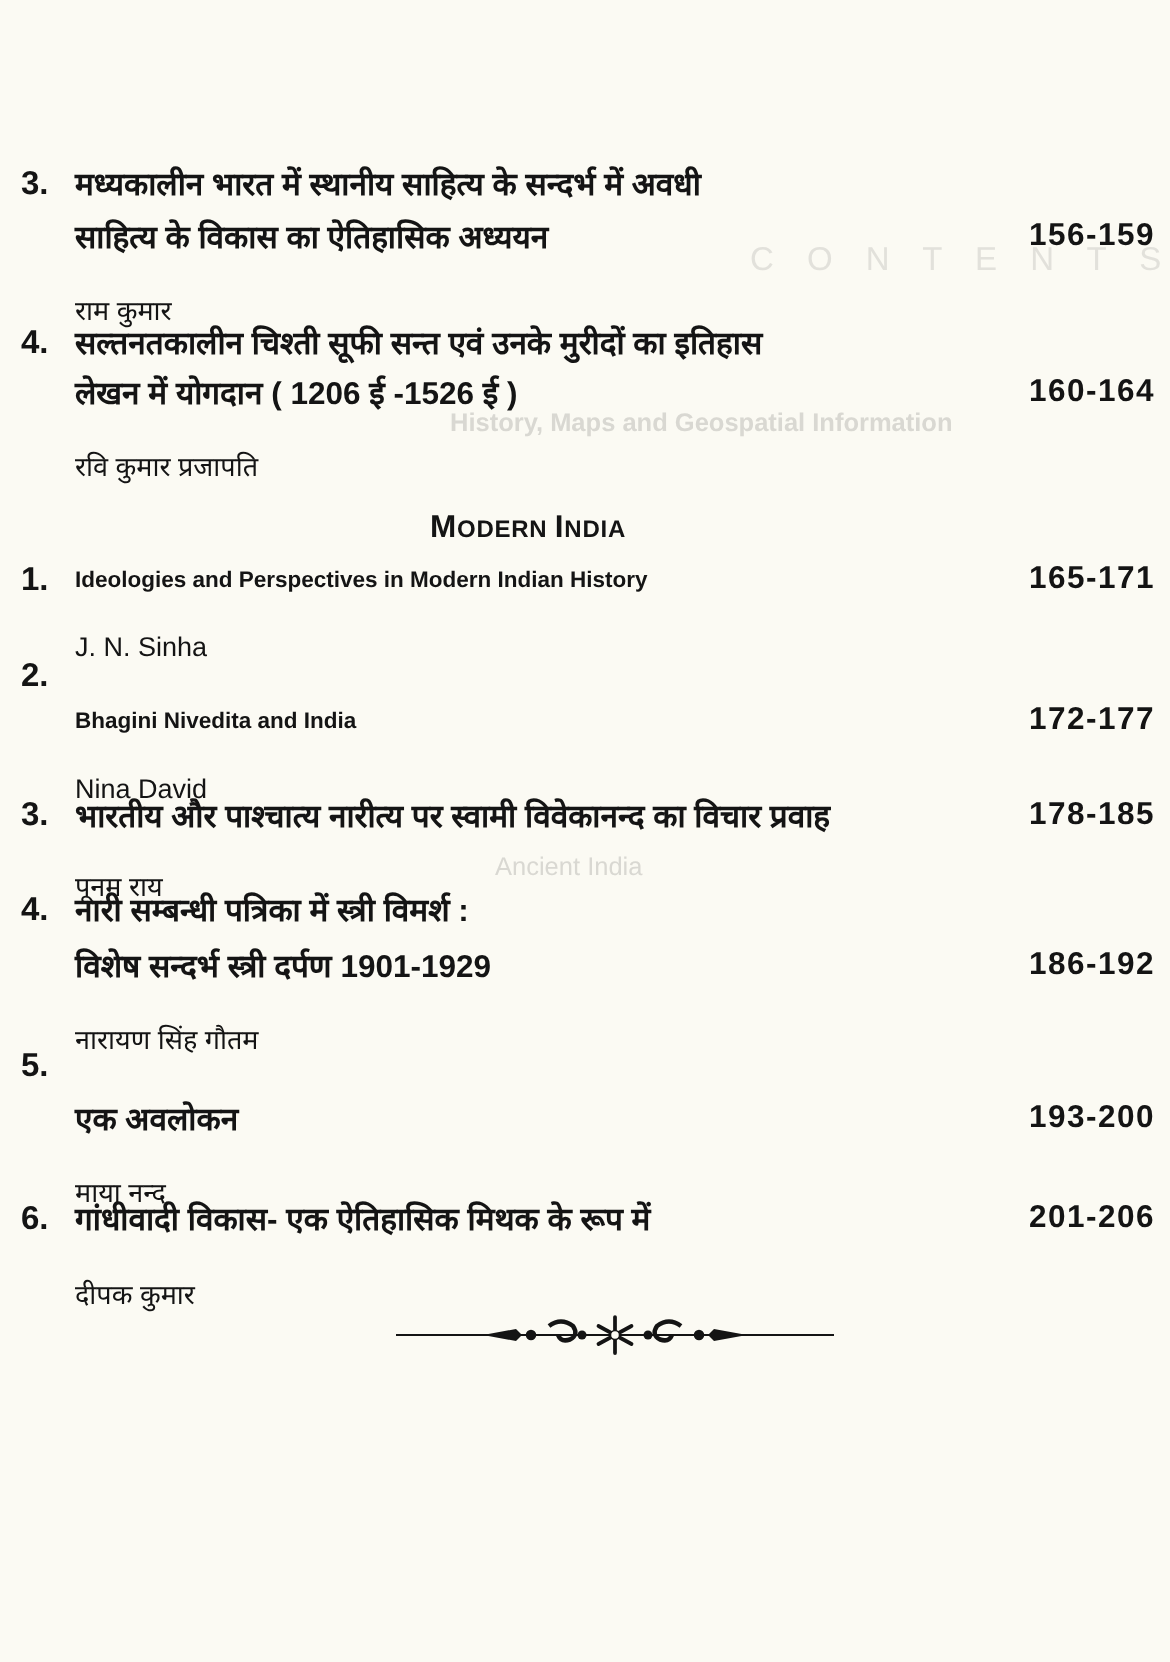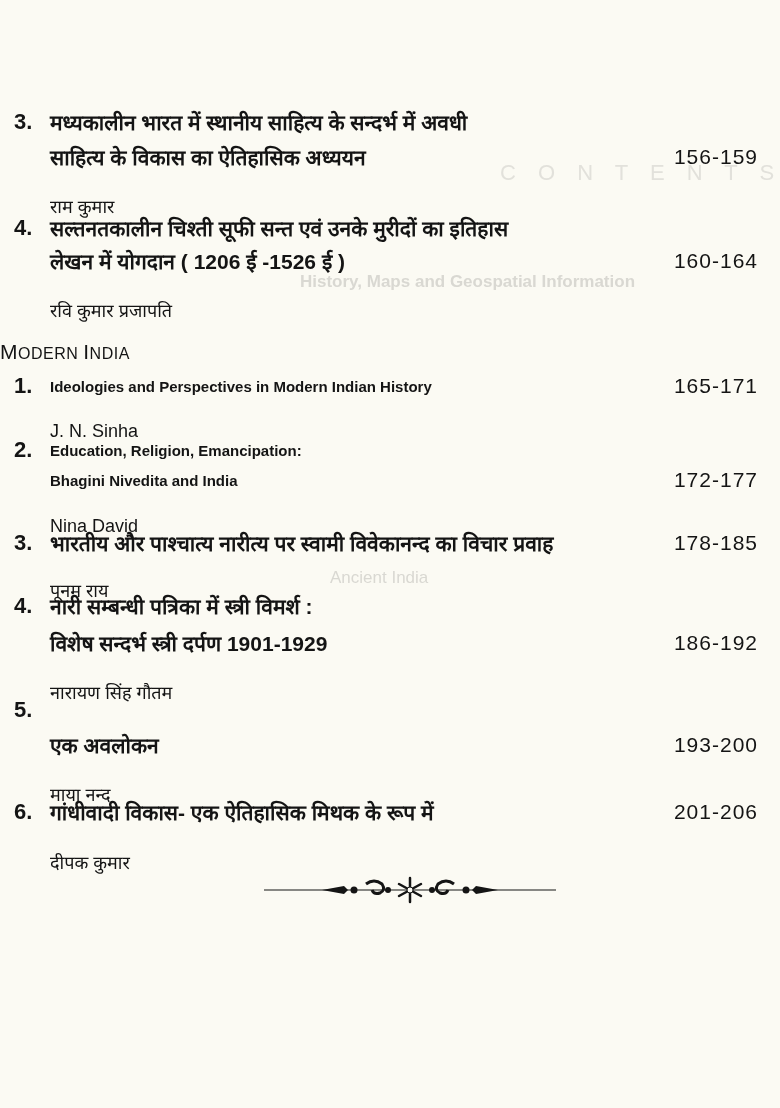--- a/index.html
+++ b/index.html
@@ -19,28 +19,28 @@
     display: flex; align-items: center;
   }
   .num {
     position: absolute; left: 14px; width: 34px; font-weight: bold; font-size: 22px;
   }
   .title {
     position: absolute; left: 50px; font-weight: bold; font-size: 21px; white-space: nowrap;
   }
   .title.en { font-size: 15px; }
   .pages {
-    position: absolute; right: 22px; font-weight: normal; font-size: 21px; letter-spacing: 1px;
+    position: absolute; right: 10px; font-weight: bold; font-size: 21px; letter-spacing: 1px;
   }
   .author {
     position: absolute; left: 50px; font-size: 18px; white-space: nowrap; margin-top: 28px;
   }
   .section {
-    position: absolute; top: 340px; left: 0; width: 704px; text-align: left;
-    font-weight: normal; font-size: 16px; letter-spacing: 0.5px;
+    position: absolute; top: 340px; left: 0; width: 704px; text-align: center;
+    font-weight: bold; font-size: 16px; letter-spacing: 0.5px;
   }
   .section .big { font-size: 21px; }
   .ornament { position: absolute; left: 262px; top: 872px; width: 296px; height: 36px; }
 </style>
 </head>
 <body>
 
 <div class="ghost" style="left:500px;top:160px;font-size:22px;letter-spacing:8px;color:#e2e1db;">C O N T E N T S</div>
 <div class="ghost" style="left:300px;top:272px;font-weight:bold;">History, Maps and Geospatial Information</div>
 <div class="ghost" style="left:330px;top:568px;text-align:center;">Ancient India</div>
@@ -80,21 +80,20 @@
     <span class="num">1.</span>
     <span class="title en">Ideologies and Perspectives in Modern Indian History</span>
     <span class="pages">165-171</span>
   </div>
   <div class="row" style="top:399px">
     <span class="author">J. N. Sinha</span>
   </div>
 
   <div class="row" style="top:432px">
     <span class="num">2.</span>
-    <span class="title en">Education, Religion, Emancipation:</span>
   </div>
   <div class="row" style="top:462px">
     <span class="title en">Bhagini Nivedita and India</span>
     <span class="pages">172-177</span>
   </div>
   <div class="row" style="top:494px">
     <span class="author">Nina David</span>
   </div>
 
   <div class="row" style="top:525px">

